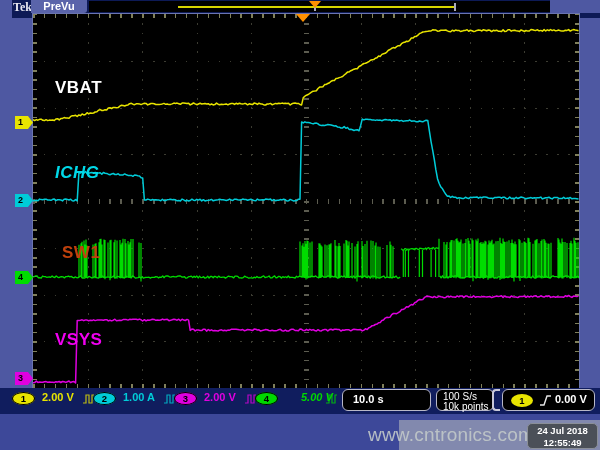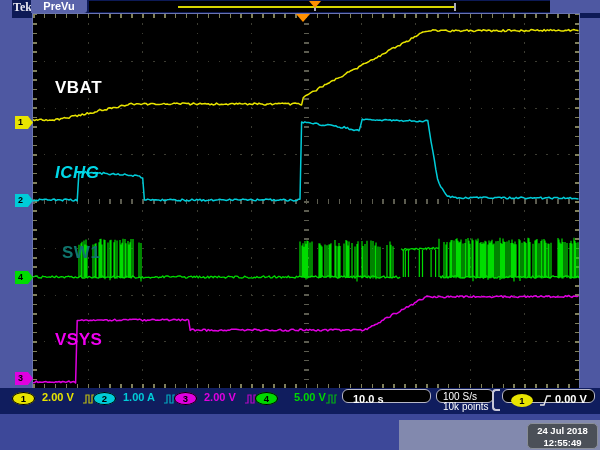--- a/index.html
+++ b/index.html
@@ -49,21 +49,21 @@
   
   .ch-marker{position:absolute;left:15px;width:18px;height:13px;color:#000;font-size:9px;font-weight:700;
     line-height:13px;text-align:left;padding-left:3px;box-sizing:border-box;
     clip-path:polygon(0 0,72% 0,100% 50%,72% 100%,0 100%);}
   
   .statusbar{position:absolute;left:0;top:388px;width:600px;height:26px;background:#101d5e;}
   .ch-badge{position:absolute;top:4px;width:23px;height:13px;border-radius:50%;
     color:#000;font-size:9.5px;font-weight:700;text-align:center;line-height:13px;box-shadow:0 0 0 1px #000 inset;}
   .ch-scale{position:absolute;top:3px;font-size:11px;font-weight:700;}
   .ch-glyph{position:absolute;top:5px;}
-  .sb-box{position:absolute;top:1px;height:14px;background:#000;border:1px solid #b8b8c8;border-radius:6px;box-sizing:border-box;}
+  .sb-box{position:absolute;top:1px;height:22px;background:#000;border:1px solid #b8b8c8;border-radius:6px;box-sizing:border-box;}
   .tb-box{left:342px;width:89px;}
   .tb-text{position:absolute;left:10px;top:3px;font-size:11px;font-weight:700;color:#fff;}
   .acq-box{left:436px;width:58px;}
   .acq-line{position:absolute;left:6px;font-size:10px;font-weight:400;color:#fff;white-space:nowrap;}
   .acq-line.l1{top:1px;} .acq-line.l2{top:11px;}
   .trig-bracket{position:absolute;left:492px;top:1px;width:8px;height:22px;border:2px solid #c8c8d8;border-right:none;
     border-radius:4px 0 0 4px;box-sizing:border-box;}
   .trig-box{left:502px;width:93px;}
   .trig-badge{position:absolute;left:8px;top:4px;width:22px;height:13px;border-radius:50%;background:#e8e400;
     color:#000;font-size:9.5px;font-weight:700;text-align:center;line-height:13px;}
@@ -117,21 +117,21 @@
     <svg id="wavesvg" width="546" height="374">
         <path d="M0.0,105.6L1.6,106.6L3.3,105.6L4.9,106.2L6.6,105.3L8.2,105.2L9.8,106.3L11.5,106.6L13.1,105.7L14.7,106.6L16.4,106.1L18.0,106.3L19.7,106.0L21.3,106.5L22.9,105.0L24.6,104.7L26.2,105.9L27.8,104.6L29.5,104.4L31.1,103.6L32.8,103.9L34.4,104.0L36.0,104.2L37.7,102.4L39.3,101.8L40.9,101.7L42.6,101.3L44.2,102.5L45.9,100.9L47.5,101.7L49.1,99.9L50.8,100.9L52.4,100.6L54.1,98.7L55.7,99.9L57.3,98.9L59.0,99.3L60.6,99.0L62.2,98.0L63.9,97.7L65.5,96.2L67.2,95.6L68.8,96.5L70.4,96.4L72.1,95.7L73.7,96.0L75.3,94.0L77.0,93.8L78.6,94.5L80.3,93.4L81.9,93.6L83.5,93.8L85.2,93.6L86.8,92.1L88.5,91.3L90.1,91.5L91.7,92.0L93.4,91.3L95.0,90.9L96.6,89.7L98.3,89.3L99.9,90.2L101.6,90.7L103.2,89.8L104.8,89.7L106.5,89.9L108.1,90.6L109.7,89.9L111.4,89.3L113.0,89.4L114.7,90.9L116.3,90.2L117.9,89.5L119.6,89.5L121.2,89.8L122.8,90.5L124.5,90.4L126.1,90.6L127.8,90.3L129.4,89.9L131.0,89.4L132.7,90.3L134.3,90.0L136.0,90.6L137.6,90.4L139.2,89.9L140.9,89.1L142.5,89.4L144.1,89.1L145.8,89.7L147.4,90.3L149.1,89.1L150.7,89.0L152.3,89.3L154.0,89.6L155.6,89.3L157.2,90.9L158.9,90.0L160.5,89.0L162.2,89.9L163.8,90.7L165.4,90.0L167.1,89.3L168.7,90.0L170.4,89.7L172.0,89.5L173.6,90.0L175.3,89.7L176.9,90.8L178.5,90.0L180.2,90.9L181.8,90.6L183.5,89.1L185.1,90.2L186.7,90.8L188.4,90.3L190.0,90.4L191.6,90.3L193.3,89.9L194.9,90.8L196.6,89.9L198.2,89.5L199.8,89.4L201.5,90.4L203.1,89.3L204.7,90.0L206.4,89.2L208.0,89.7L209.7,90.1L211.3,89.6L212.9,89.6L214.6,90.8L216.2,89.8L217.9,90.2L219.5,90.6L221.1,89.1L222.8,89.4L224.4,90.4L226.0,89.2L227.7,89.9L229.3,90.1L231.0,90.9L232.6,91.0L234.2,90.0L235.9,89.9L237.5,89.4L239.1,90.8L240.8,90.1L242.4,89.4L244.1,89.8L245.7,89.3L247.3,89.6L249.0,89.1L250.6,89.5L252.3,89.2L253.9,89.4L255.5,89.2L257.2,91.0L258.8,89.8L260.4,89.3L262.1,89.1L263.7,89.5L265.4,89.4L267.0,90.5L268.6,90.9L270.3,83.6L271.9,82.2L273.5,81.2L275.2,80.5L276.8,79.3L278.5,78.2L280.1,77.2L281.7,77.1L283.4,76.7L285.0,74.5L286.6,73.1L288.3,73.1L289.9,72.8L291.6,70.6L293.2,70.4L294.8,69.5L296.5,68.7L298.1,67.2L299.8,66.5L301.4,66.4L303.0,64.6L304.7,64.2L306.3,63.6L307.9,63.1L309.6,62.5L311.2,61.0L312.9,59.6L314.5,58.1L316.1,57.9L317.8,56.7L319.4,56.0L321.0,55.2L322.7,54.8L324.3,54.7L326.0,52.5L327.6,51.8L329.2,50.5L330.9,49.5L332.5,49.3L334.2,48.5L335.8,47.7L337.4,46.2L339.1,45.7L340.7,45.6L342.3,44.2L344.0,43.7L345.6,42.0L347.3,42.4L348.9,40.4L350.5,39.7L352.2,39.3L353.8,38.1L355.4,36.2L357.1,35.5L358.7,34.3L360.4,33.6L362.0,34.0L363.6,32.6L365.3,31.7L366.9,31.7L368.5,29.7L370.2,28.6L371.8,28.3L373.5,27.2L375.1,27.5L376.7,26.3L378.4,24.0L380.0,24.1L381.7,22.5L383.3,22.4L384.9,21.1L386.6,19.5L388.2,18.9L389.8,18.0L391.5,17.8L393.1,17.5L394.8,17.3L396.4,16.9L398.0,17.0L399.7,15.8L401.3,16.1L402.9,16.1L404.6,17.2L406.2,17.0L407.9,16.3L409.5,16.2L411.1,16.3L412.8,16.0L414.4,16.9L416.1,17.6L417.7,17.7L419.3,16.2L421.0,17.0L422.6,16.1L424.2,16.4L425.9,16.4L427.5,17.5L429.2,17.1L430.8,16.5L432.4,16.4L434.1,15.8L435.7,17.3L437.3,16.2L439.0,16.8L440.6,17.5L442.3,17.2L443.9,16.4L445.5,16.0L447.2,16.2L448.8,17.0L450.4,15.7L452.1,16.2L453.7,16.8L455.4,16.0L457.0,16.3L458.6,17.6L460.3,16.3L461.9,16.8L463.6,16.2L465.2,17.2L466.8,17.2L468.5,17.5L470.1,15.9L471.7,17.4L473.4,17.2L475.0,15.8L476.7,15.7L478.3,17.2L479.9,16.4L481.6,16.2L483.2,16.7L484.8,16.9L486.5,17.5L488.1,15.9L489.8,16.7L491.4,17.5L493.0,16.5L494.7,17.1L496.3,17.0L498.0,15.5L499.6,15.7L501.2,16.2L502.9,16.4L504.5,15.8L506.1,16.9L507.8,16.4L509.4,17.2L511.1,15.6L512.7,17.0L514.3,15.8L516.0,16.7L517.6,15.5L519.2,16.6L520.9,15.9L522.5,16.8L524.2,16.5L525.8,16.1L527.4,16.7L529.1,17.1L530.7,17.1L532.3,16.2L534.0,16.4L535.6,15.6L537.3,17.1L538.9,16.1L540.5,15.6L542.2,16.0L543.8,16.2L545.5,16.7" fill="none" stroke="#e8e400" stroke-width="1.5" stroke-linejoin="round"></path>
         <path d="M0.0,186.9L1.6,186.6L3.3,186.2L4.9,186.8L6.6,185.1L8.2,185.6L9.8,185.7L11.5,185.3L13.1,185.2L14.7,186.0L16.4,185.9L18.0,186.3L19.7,185.3L21.3,185.1L22.9,186.6L24.6,185.8L26.2,185.7L27.8,185.9L29.5,186.9L31.1,185.3L32.8,185.1L34.4,185.4L36.0,186.0L37.7,185.3L39.3,186.8L40.9,186.9L42.6,185.6L44.2,186.9L45.9,158.9L47.5,159.0L49.1,158.2L50.8,159.2L52.4,157.5L54.1,159.5L55.7,159.2L57.3,158.8L59.0,158.5L60.6,159.3L62.2,158.5L63.9,159.3L65.5,159.1L67.2,158.7L68.8,160.3L70.4,158.5L72.1,159.3L73.7,159.4L75.3,160.2L77.0,160.7L78.6,160.0L80.3,159.5L81.9,160.5L83.5,160.6L85.2,159.7L86.8,161.1L88.5,161.0L90.1,160.9L91.7,159.9L93.4,160.8L95.0,161.4L96.6,161.4L98.3,161.4L99.9,162.3L101.6,161.0L103.2,161.3L104.8,161.7L106.5,161.9L108.1,163.7L109.7,164.0L111.4,186.0L113.0,186.0L114.7,185.1L116.3,185.6L117.9,186.2L119.6,185.5L121.2,186.1L122.8,185.7L124.5,186.1L126.1,186.1L127.8,186.7L129.4,185.2L131.0,186.6L132.7,186.6L134.3,185.7L136.0,185.6L137.6,185.3L139.2,185.7L140.9,185.6L142.5,185.9L144.1,186.8L145.8,186.6L147.4,187.0L149.1,185.1L150.7,185.9L152.3,187.0L154.0,186.3L155.6,187.0L157.2,186.5L158.9,185.2L160.5,186.2L162.2,186.4L163.8,185.3L165.4,186.1L167.1,185.3L168.7,186.9L170.4,185.7L172.0,186.9L173.6,186.5L175.3,186.3L176.9,186.0L178.5,185.4L180.2,186.8L181.8,186.2L183.5,185.9L185.1,185.7L186.7,185.3L188.4,185.7L190.0,185.7L191.6,186.1L193.3,186.4L194.9,186.1L196.6,185.1L198.2,186.1L199.8,186.5L201.5,185.2L203.1,185.2L204.7,185.8L206.4,186.1L208.0,185.9L209.7,185.1L211.3,185.4L212.9,185.5L214.6,186.3L216.2,185.7L217.9,185.3L219.5,186.0L221.1,186.5L222.8,186.7L224.4,185.0L226.0,186.1L227.7,186.1L229.3,185.8L231.0,186.1L232.6,185.0L234.2,185.2L235.9,185.4L237.5,185.1L239.1,186.7L240.8,185.5L242.4,186.7L244.1,186.2L245.7,186.3L247.3,185.6L249.0,185.9L250.6,185.2L252.3,185.8L253.9,186.9L255.5,186.8L257.2,185.4L258.8,186.1L260.4,186.9L262.1,186.7L263.7,186.6L265.4,185.2L267.0,185.2L268.6,107.9L270.3,108.9L271.9,107.8L273.5,108.6L275.2,108.5L276.8,108.8L278.5,109.4L280.1,109.9L281.7,109.2L283.4,109.1L285.0,109.8L286.6,111.1L288.3,111.4L289.9,111.3L291.6,111.4L293.2,111.1L294.8,110.5L296.5,110.7L298.1,111.0L299.8,111.5L301.4,112.0L303.0,111.8L304.7,113.1L306.3,113.2L307.9,114.0L309.6,113.9L311.2,112.6L312.9,114.3L314.5,113.4L316.1,115.4L317.8,115.3L319.4,115.8L321.0,116.5L322.7,115.9L324.3,115.7L326.0,116.8L327.6,111.7L329.2,105.1L330.9,105.9L332.5,105.3L334.2,105.2L335.8,105.5L337.4,105.6L339.1,105.9L340.7,105.9L342.3,106.4L344.0,105.9L345.6,106.2L347.3,106.1L348.9,106.7L350.5,106.0L352.2,105.5L353.8,105.8L355.4,105.9L357.1,105.7L358.7,106.9L360.4,106.0L362.0,106.4L363.6,106.1L365.3,106.5L366.9,106.9L368.5,106.4L370.2,107.4L371.8,106.9L373.5,106.7L375.1,106.8L376.7,106.0L378.4,107.2L380.0,106.9L381.7,107.1L383.3,107.8L384.9,107.8L386.6,107.0L388.2,107.4L389.8,107.8L391.5,106.9L393.1,106.2L394.8,106.6L396.4,117.1L398.0,127.3L399.7,136.4L401.3,145.5L402.9,155.9L404.6,165.0L406.2,169.5L407.9,173.1L409.5,174.8L411.1,177.7L412.8,180.3L414.4,182.2L416.1,182.1L417.7,183.5L419.3,182.3L421.0,183.3L422.6,183.2L424.2,184.4L425.9,183.8L427.5,184.0L429.2,184.4L430.8,184.5L432.4,183.3L434.1,184.0L435.7,184.6L437.3,183.2L439.0,183.6L440.6,183.2L442.3,183.2L443.9,182.9L445.5,184.2L447.2,183.2L448.8,183.7L450.4,183.0L452.1,182.9L453.7,183.2L455.4,184.0L457.0,184.2L458.6,184.2L460.3,184.4L461.9,183.4L463.6,183.4L465.2,183.2L466.8,183.2L468.5,184.2L470.1,183.2L471.7,183.3L473.4,184.7L475.0,184.8L476.7,183.0L478.3,184.5L479.9,184.3L481.6,184.5L483.2,183.3L484.8,184.5L486.5,183.7L488.1,183.0L489.8,183.4L491.4,184.1L493.0,184.8L494.7,184.2L496.3,183.9L498.0,183.6L499.6,184.2L501.2,183.8L502.9,184.1L504.5,183.7L506.1,183.7L507.8,183.1L509.4,184.9L511.1,184.2L512.7,183.7L514.3,183.8L516.0,183.2L517.6,184.3L519.2,184.9L520.9,183.5L522.5,183.4L524.2,183.4L525.8,184.4L527.4,184.4L529.1,184.6L530.7,183.2L532.3,184.6L534.0,184.1L535.6,184.3L537.3,183.5L538.9,184.8L540.5,184.5L542.2,184.6L543.8,184.8L545.5,185.0" fill="none" stroke="#00ccd8" stroke-width="1.5" stroke-linejoin="round"></path>
         <path d="M0.0,262.9L1.4,262.5L2.7,261.8L4.1,262.0L5.5,263.9L6.8,263.6L8.2,264.1L9.6,262.0L10.9,262.7L12.3,262.6L13.6,263.3L15.0,263.1L16.4,262.9L17.7,263.4L19.1,262.0L20.5,263.2L21.8,263.5L23.2,261.9L24.6,263.1L25.9,263.7L27.3,262.9L28.7,262.6L30.0,262.8L31.4,263.9L32.8,262.6L34.1,262.7L35.5,262.1L36.9,262.9L38.2,262.4L39.6,263.4L40.9,263.9L42.3,262.8L43.7,263.7L45.0,263.8L46.4,262.7L47.8,261.9L49.1,264.0L50.5,263.9L51.9,264.1L53.2,263.0L54.6,263.9L56.0,262.4L57.3,263.0L58.7,263.9L60.1,263.5L61.4,262.7L62.8,263.3L64.2,263.9L65.5,264.0L66.9,262.8L68.3,263.2L69.6,262.0L71.0,263.7L72.3,263.3L73.7,263.1L75.1,263.1L76.4,263.2L77.8,263.8L79.2,263.0L80.5,261.9L81.9,264.1L83.3,263.2L84.6,262.4L86.0,262.6L87.4,263.6L88.7,263.2L90.1,263.4L91.5,264.0L92.8,262.2L94.2,262.9L95.6,263.2L96.9,263.1L98.3,263.7L99.6,261.9L101.0,262.7L102.4,264.1L103.7,263.9L105.1,263.7L106.5,263.0L107.8,264.1L109.2,262.7L110.6,264.2L111.9,263.5L113.3,263.4L114.7,263.3L116.0,263.2L117.4,264.1L118.8,263.3L120.1,263.4L121.5,263.4L122.8,262.6L124.2,262.8L125.6,263.9L126.9,263.0L128.3,263.4L129.7,261.9L131.0,263.7L132.4,262.1L133.8,262.0L135.1,262.0L136.5,262.9L137.9,263.1L139.2,262.6L140.6,262.5L142.0,262.9L143.3,262.8L144.7,262.1L146.1,262.0L147.4,261.9L148.8,263.0L150.2,263.2L151.5,262.7L152.9,264.2L154.2,263.8L155.6,262.7L157.0,262.7L158.3,262.1L159.7,263.6L161.1,262.3L162.4,263.4L163.8,262.0L165.2,264.0L166.5,262.1L167.9,263.6L169.3,263.3L170.6,262.7L172.0,264.2L173.4,263.6L174.7,262.2L176.1,264.1L177.4,262.5L178.8,262.4L180.2,263.8L181.5,262.3L182.9,262.7L184.3,263.7L185.6,262.1L187.0,263.1L188.4,263.4L189.7,263.2L191.1,263.1L192.5,264.1L193.8,263.3L195.2,262.2L196.6,262.5L197.9,262.7L199.3,262.9L200.7,263.9L202.0,262.1L203.4,262.1L204.8,262.4L206.1,263.9L207.5,263.9L208.8,264.0L210.2,263.6L211.6,262.2L212.9,262.8L214.3,263.3L215.7,264.2L217.0,263.8L218.4,263.8L219.8,264.1L221.1,263.2L222.5,263.9L223.9,262.5L225.2,263.6L226.6,263.3L228.0,263.6L229.3,262.5L230.7,261.8L232.1,263.6L233.4,263.2L234.8,262.8L236.1,262.0L237.5,263.8L238.9,263.9L240.2,262.8L241.6,261.9L243.0,263.8L244.3,263.5L245.7,262.3L247.1,262.7L248.4,264.0L249.8,262.6L251.2,263.5L252.5,262.8L253.9,263.6L255.3,262.0L256.6,263.5L258.0,263.3L259.4,263.4L260.7,263.6L262.1,264.0L263.4,262.3L264.8,263.2L266.2,262.2L267.5,262.6L268.9,262.4L270.3,261.9L271.6,262.9L273.0,263.5L274.4,264.0L275.7,262.9L277.1,262.8L278.5,262.1L279.8,262.3L281.2,262.8L282.6,261.9L283.9,263.0L285.3,263.8L286.6,262.5L288.0,262.2L289.4,261.8L290.7,263.1L292.1,263.2L293.5,263.0L294.8,262.0L296.2,261.9L297.6,262.5L298.9,262.1L300.3,263.0L301.7,262.4L303.0,262.8L304.4,264.1L305.8,263.8L307.1,263.2L308.5,262.1L309.9,263.0L311.2,262.0L312.6,263.6L313.9,262.6L315.3,263.2L316.7,263.3L318.0,262.4L319.4,263.7L320.8,262.0L322.1,263.9L323.5,262.4L324.9,261.9L326.2,262.7L327.6,262.2L329.0,263.8L330.3,262.6L331.7,261.8L333.1,263.2L334.4,263.7L335.8,262.0L337.2,264.2L338.5,262.3L339.9,261.9L341.3,262.6L342.6,262.4L344.0,263.5L345.3,263.9L346.7,264.0L348.1,263.4L349.4,262.6L350.8,262.0L352.2,263.9L353.5,263.2L354.9,263.1L356.3,263.7L357.6,263.4L359.0,264.0L360.4,262.8L361.7,263.3L363.1,262.0L364.5,264.0L365.8,264.0L367.2,263.1M378.1,263.5M383.6,263.1M404.0,262.3M406.8,261.9L408.1,263.9L409.5,261.8L410.9,263.9L412.2,263.7L413.6,262.4L415.0,264.0L416.3,262.3L417.7,263.0L419.1,262.0L420.4,262.6L421.8,261.9L423.1,262.0L424.5,261.9L425.9,262.7L427.2,263.9L428.6,263.8L430.0,263.5L431.3,264.0L432.7,262.7L434.1,262.7L435.4,262.7L436.8,262.8L438.2,263.0L439.5,262.5L440.9,262.1L442.3,263.5L443.6,263.7L445.0,263.1L446.4,263.5L447.7,263.7L449.1,261.9L450.4,264.2L451.8,262.9L453.2,261.8L454.5,262.8L455.9,263.8L457.3,262.4L458.6,262.5L460.0,262.7L461.4,264.2L462.7,263.6L464.1,264.0L465.5,262.6L466.8,262.7L468.2,264.2L469.6,263.4L470.9,263.8L472.3,263.4L473.7,262.7L475.0,263.6L476.4,262.2L477.8,262.2L479.1,263.1L480.5,263.5L481.8,261.9L483.2,263.2L484.6,262.8L485.9,262.5L487.3,262.5L488.7,263.4L490.0,262.7L491.4,262.6L492.8,263.8L494.1,263.7L495.5,262.1L496.9,263.4L498.2,264.0L499.6,261.9L501.0,263.7L502.3,264.0L503.7,263.2L505.1,262.1L506.4,261.9L507.8,263.0L509.1,262.2L510.5,263.6L511.9,262.5L513.2,262.2L514.6,263.4L516.0,263.4L517.3,264.1L518.7,262.4L520.1,261.9L521.4,262.7L522.8,262.7L524.2,262.7L525.5,263.7L526.9,262.8L528.3,262.5L529.6,262.4L531.0,262.9L532.4,261.9L533.7,262.0L535.1,262.1L536.4,263.2L537.8,264.1L539.2,263.1L540.5,263.7L541.9,262.8L543.3,263.5L544.6,262.2L546.0,264.0" fill="none" stroke="#00dc00" stroke-width="1.3" stroke-linejoin="round"></path>
         <path d="M46,263.2L46,230.8M48,263.0L48,229.3M49,264.1L49,227.8M51,263.7L51,226.5M52,263.3L52,230.4M53,263.8L53,225.4M54,263.7L54,231.5M60,264.2L60,230.5M62,264.3L62,229.7M63,263.3L63,229.3M66,263.9L66,228.3M67,264.2L67,225.0M68,263.5L68,224.7M69,264.0L69,230.4M71,263.9L71,225.6M72,265.2L72,225.9M75,263.1L75,228.4M77,266.2L77,226.3M78,264.1L78,225.7M81,263.2L81,228.2M82,264.2L82,225.7M84,264.7L84,226.4M87,264.0L87,226.1M88,264.2L88,230.6M89,263.3L89,228.8M90,264.5L90,224.7M92,263.8L92,224.9M93,264.0L93,229.3M95,263.1L95,226.9M96,263.9L96,230.4M97,263.7L97,228.2M98,264.4L98,224.9M100,263.3L100,225.1M106,264.0L106,228.6M108,267.4L108,229.0M267,263.1L267,227.6M269,263.9L269,231.4M270,263.2L270,229.3M271,264.1L271,232.8M272,263.8L272,227.1M273,265.6L273,229.8M274,263.2L274,226.6M275,263.7L275,227.0M277,263.8L277,228.5M279,263.6L279,227.6M286,264.2L286,229.3M287,264.0L287,229.6M288,264.0L288,231.3M289,263.1L289,232.4M292,263.6L292,230.4M294,263.1L294,231.3M296,263.2L296,230.6M297,264.3L297,230.2M298,263.8L298,229.2M302,263.4L302,226.0M303,263.2L303,231.7M305,264.1L305,232.2M306,263.9L306,229.1M307,263.2L307,232.0M311,263.1L311,229.4M313,263.2L313,225.9M314,264.0L314,226.7M315,263.4L315,231.6M316,263.9L316,227.6M319,263.1L319,228.9M322,264.4L322,232.6M324,267.4L324,230.1M325,263.2L325,227.3M329,263.8L329,226.9M330,263.5L330,231.9M332,263.1L332,230.1M334,264.0L334,226.8M338,263.6L338,226.5M340,264.5L340,227.1M342,263.6L342,231.5M343,265.3L343,228.5M345,264.1L345,232.6M347,264.2L347,232.8M354,263.2L354,231.1M357,263.9L357,227.5M358,264.0L358,230.7M360,263.3L360,232.2M406,263.0L406,224.7M411,263.8L411,228.0M413,264.2L413,230.4M414,263.3L414,228.0M417,263.8L417,228.3M418,264.0L418,226.3M419,263.3L419,226.1M421,263.9L421,226.4M423,264.3L423,225.0M424,263.3L424,224.3M425,263.3L425,226.8M426,263.7L426,228.6M427,263.7L427,227.8M428,264.3L428,225.4M430,264.7L430,229.6M432,263.8L432,229.0M433,263.2L433,224.9M435,263.3L435,223.9M436,263.6L436,226.8M437,264.1L437,229.8M439,263.5L439,224.6M440,267.3L440,226.3M443,264.4L443,225.6M444,263.1L444,227.3M445,263.3L445,224.5M447,263.2L447,229.1M448,263.7L448,228.0M449,263.4L449,229.9M450,264.2L450,228.2M451,263.2L451,229.4M452,263.9L452,226.7M453,263.9L453,227.4M455,265.7L455,230.4M456,263.9L456,226.5M457,264.3L457,228.7M458,264.3L458,227.2M459,263.4L459,225.7M460,263.2L460,230.4M461,264.2L461,229.6M463,263.0L463,227.2M465,263.6L465,227.1M467,266.1L467,223.7M468,263.2L468,228.9M469,264.5L469,229.9M470,263.8L470,224.6M471,264.4L471,227.4M472,264.0L472,227.9M474,264.1L474,227.4M476,263.9L476,226.3M478,263.5L478,228.9M479,263.9L479,225.5M480,263.7L480,229.1M481,267.6L481,230.2M482,263.1L482,227.4M483,263.1L483,230.3M486,264.3L486,225.0M487,267.0L487,226.3M489,264.0L489,228.8M491,264.3L491,227.6M492,263.7L492,227.8M493,263.2L493,228.9M495,263.5L495,223.8M496,264.1L496,224.3M497,264.0L497,228.0M500,263.5L500,229.8M502,264.5L502,226.5M503,264.4L503,225.7M504,264.0L504,224.9M506,263.9L506,229.2M508,264.3L508,227.1M509,264.4L509,225.6M511,264.1L511,225.0M512,263.7L512,226.5M513,264.0L513,228.7M515,263.2L515,229.4M516,264.4L516,229.7M518,263.5L518,228.8M525,263.2L525,224.0M526,264.2L526,225.4M527,263.1L527,228.4M528,263.6L528,229.7M529,264.4L529,224.4M530,264.4L530,227.9M532,263.1L532,228.0M534,263.9L534,228.9M537,264.5L537,229.1M538,264.0L538,226.8M539,263.6L539,229.4M541,264.3L541,223.7M542,264.6L542,226.7M543,264.1L543,228.7M545,263.5L545,228.2M368.0,234.8L368.8,235.2L369.6,236.1L370.5,235.9L371.3,235.4L372.1,234.7L372.9,234.6L373.7,236.3L374.6,235.0L375.4,235.1L376.2,235.9L377.0,234.9L377.8,235.0L378.7,234.6L379.5,234.7L380.3,235.3L381.1,234.7L381.9,235.8L382.7,234.3L383.6,234.4L384.4,234.9L385.2,235.5L386.0,235.3L386.8,234.2L387.7,234.4L388.5,234.4L389.3,234.9L390.1,234.6L390.9,235.3L391.8,234.6L392.6,234.0L393.4,235.7L394.2,234.1L395.0,233.9L395.8,233.6L396.7,235.3L397.5,234.6L398.3,234.2L399.1,235.2L399.9,233.4L400.8,233.8L401.6,235.2L402.4,234.9L403.2,233.7L404.0,234.0L404.9,234.2L405.7,233.8M389.5,263.0L389.5,235.9M402.6,263.0L402.6,235.9M386.3,263.0L386.3,235.9M375.5,263.0L375.5,235.9M370.3,263.0L370.3,235.9M398.1,263.0L398.1,235.9M372.3,263.0L372.3,235.9M370.3,263.0L370.3,235.9" fill="none" stroke="#00dc00" stroke-width="1.2" stroke-linejoin="round"></path>
         <path d="M0.0,368.7L1.6,368.6L3.3,367.1L4.9,368.4L6.6,368.0L8.2,368.2L9.8,368.3L11.5,367.7L13.1,367.6L14.7,368.2L16.4,367.9L18.0,368.3L19.7,368.2L21.3,368.4L22.9,367.7L24.6,368.0L26.2,367.5L27.8,368.5L29.5,367.4L31.1,367.8L32.8,368.4L34.4,367.7L36.0,367.0L37.7,368.6L39.3,367.7L40.9,367.5L42.6,369.0L44.2,306.5L45.9,306.5L47.5,306.3L49.1,305.8L50.8,306.7L52.4,305.9L54.1,306.1L55.7,306.7L57.3,306.3L59.0,306.6L60.6,305.8L62.2,306.6L63.9,306.1L65.5,306.1L67.2,306.0L68.8,306.1L70.4,306.3L72.1,305.8L73.7,305.7L75.3,306.9L77.0,306.2L78.6,306.9L80.3,306.2L81.9,305.2L83.5,306.7L85.2,306.4L86.8,306.2L88.5,306.4L90.1,305.6L91.7,305.5L93.4,305.6L95.0,306.1L96.6,305.3L98.3,305.5L99.9,305.2L101.6,305.3L103.2,305.3L104.8,305.8L106.5,305.1L108.1,305.8L109.7,307.0L111.4,305.7L113.0,306.9L114.7,306.0L116.3,306.2L117.9,305.8L119.6,305.2L121.2,305.4L122.8,306.3L124.5,305.9L126.1,306.3L127.8,306.1L129.4,305.1L131.0,305.8L132.7,305.4L134.3,305.3L136.0,306.7L137.6,306.3L139.2,305.8L140.9,305.2L142.5,305.6L144.1,306.2L145.8,305.2L147.4,306.7L149.1,305.2L150.7,306.1L152.3,306.5L154.0,305.4L155.6,306.1L157.2,316.4L158.9,315.1L160.5,315.2L162.2,316.9L163.8,315.9L165.4,316.1L167.1,316.5L168.7,316.6L170.4,315.2L172.0,315.3L173.6,317.1L175.3,315.5L176.9,316.7L178.5,315.8L180.2,316.8L181.8,316.6L183.5,316.8L185.1,317.0L186.7,316.2L188.4,315.8L190.0,316.7L191.6,316.3L193.3,316.8L194.9,316.1L196.6,316.2L198.2,315.3L199.8,315.2L201.5,315.2L203.1,315.2L204.7,315.5L206.4,315.8L208.0,316.0L209.7,315.5L211.3,316.7L212.9,316.2L214.6,315.5L216.2,315.7L217.9,316.0L219.5,316.6L221.1,315.1L222.8,315.3L224.4,316.0L226.0,315.8L227.7,317.1L229.3,316.4L231.0,316.1L232.6,315.5L234.2,315.7L235.9,316.5L237.5,316.7L239.1,316.2L240.8,316.8L242.4,316.7L244.1,316.4L245.7,315.8L247.3,315.3L249.0,316.7L250.6,317.1L252.3,316.1L253.9,317.0L255.5,317.1L257.2,315.8L258.8,315.3L260.4,315.3L262.1,316.5L263.7,316.6L265.4,316.8L267.0,315.1L268.6,315.3L270.3,316.6L271.9,316.6L273.5,315.3L275.2,316.4L276.8,315.3L278.5,316.2L280.1,315.6L281.7,316.5L283.4,317.0L285.0,315.7L286.6,316.7L288.3,316.9L289.9,315.9L291.6,315.6L293.2,315.6L294.8,316.9L296.5,315.6L298.1,315.3L299.8,316.0L301.4,315.3L303.0,315.2L304.7,315.6L306.3,315.4L307.9,317.1L309.6,316.0L311.2,316.2L312.9,315.7L314.5,315.8L316.1,315.8L317.8,316.8L319.4,315.8L321.0,315.3L322.7,315.4L324.3,315.8L326.0,315.7L327.6,315.6L329.2,316.9L330.9,316.1L332.5,314.8L334.2,315.6L335.8,313.7L337.4,313.1L339.1,311.7L340.7,311.5L342.3,310.5L344.0,310.1L345.6,308.7L347.3,308.5L348.9,306.4L350.5,306.0L352.2,304.1L353.8,303.3L355.4,303.6L357.1,303.1L358.7,300.6L360.4,299.5L362.0,299.6L363.6,299.7L365.3,298.7L366.9,297.7L368.5,295.6L370.2,295.4L371.8,294.6L373.5,292.8L375.1,293.1L376.7,291.7L378.4,290.5L380.0,290.9L381.7,288.7L383.3,288.0L384.9,286.4L386.6,285.5L388.2,285.7L389.8,285.4L391.5,283.4L393.1,282.6L394.8,282.2L396.4,282.5L398.0,283.0L399.7,283.6L401.3,282.4L402.9,283.4L404.6,283.2L406.2,282.2L407.9,282.7L409.5,283.1L411.1,283.7L412.8,283.4L414.4,282.2L416.1,283.1L417.7,282.2L419.3,282.9L421.0,282.9L422.6,283.3L424.2,281.9L425.9,282.9L427.5,281.9L429.2,281.9L430.8,283.4L432.4,282.1L434.1,282.0L435.7,283.1L437.3,283.0L439.0,283.2L440.6,281.8L442.3,283.3L443.9,282.7L445.5,282.7L447.2,283.1L448.8,282.8L450.4,282.4L452.1,282.8L453.7,283.0L455.4,282.7L457.0,282.6L458.6,283.6L460.3,283.0L461.9,282.6L463.6,282.0L465.2,282.4L466.8,282.3L468.5,281.7L470.1,283.5L471.7,282.0L473.4,283.0L475.0,282.9L476.7,283.6L478.3,282.0L479.9,282.7L481.6,282.9L483.2,283.1L484.8,283.6L486.5,282.5L488.1,282.4L489.8,282.5L491.4,282.1L493.0,283.3L494.7,282.1L496.3,283.1L498.0,282.1L499.6,282.9L501.2,281.9L502.9,281.8L504.5,283.0L506.1,282.8L507.8,281.8L509.4,282.5L511.1,283.1L512.7,282.1L514.3,282.5L516.0,281.8L517.6,283.4L519.2,282.9L520.9,282.6L522.5,283.3L524.2,282.8L525.8,282.9L527.4,283.0L529.1,283.1L530.7,283.3L532.3,281.7L534.0,282.5L535.6,281.5L537.3,282.6L538.9,283.4L540.5,282.1L542.2,282.2L543.8,282.6L545.5,282.1" fill="none" stroke="#e000e0" stroke-width="1.5" stroke-linejoin="round"></path>
       </svg>
     <div class="trig-pos"></div>
     <div class="wave-label" style="left: 22px; top: 64px; color: #ffffff;">VBAT</div>
     <div class="wave-label" style="left: 22px; top: 149px; color: rgb(0, 216, 232); font-style: italic;">ICHG</div>
-    <div class="wave-label" style="left: 29px; top: 229px; color: #0f766e;">SW1</div>
+    <div class="wave-label" style="left: 29px; top: 229px; color: #c2410c;">SW1</div>
     <div class="wave-label" style="left: 22px; top: 316px; color: rgb(240, 0, 240);">VSYS</div>
   </div>
 
   <div class="statusbar">
     <div class="ch-badge" style="left: 12px; background: rgb(232, 228, 0);">1</div>
     <div class="ch-scale" style="left: 42px; color: rgb(232, 228, 0);">2.00 V</div>
     <svg class="ch-glyph" style="left: 82px; opacity: 0.8;" width="13" height="12">
         <path class="glyphpath" d="M1,10 H4 V2 H7 V10 H10 V2 H12" fill="none" stroke-width="1.2" stroke="#e8e400"></path>
       </svg>
 
@@ -141,21 +141,21 @@
         <path class="glyphpath" d="M1,10 H4 V2 H7 V10 H10 V2 H12" fill="none" stroke-width="1.2" stroke="#00ccd8"></path>
       </svg>
 
     <div class="ch-badge" style="left: 174px; background: rgb(224, 0, 224);">3</div>
     <div class="ch-scale" style="left: 204px; color: rgb(224, 0, 224);">2.00 V</div>
     <svg class="ch-glyph" style="left: 244px; opacity: 0.8;" width="13" height="12">
         <path class="glyphpath" d="M1,10 H4 V2 H7 V10 H10 V2 H12" fill="none" stroke-width="1.2" stroke="#e000e0"></path>
       </svg>
 
     <div class="ch-badge" style="left: 255px; background: rgb(0, 216, 0);">4</div>
-    <div class="ch-scale" style="left: 294px; color: rgb(0, 216, 0);">5.00 V</div>
+    <div class="ch-scale" style="left: 301px; color: rgb(0, 216, 0); font-style: italic;">5.00 V</div>
     <svg class="ch-glyph" style="left: 325px; opacity: 0.8;" width="13" height="12">
         <path class="glyphpath" d="M1,10 H4 V2 H7 V10 H10 V2 H12" fill="none" stroke-width="1.2" stroke="#00d800"></path>
       </svg>
 
     <div class="sb-box tb-box">
       <span class="tb-text">10.0 s</span>
     </div>
     <div class="sb-box acq-box">
       <span class="acq-line l1">100 S/s</span>
       <span class="acq-line l2">10k points</span>
@@ -165,20 +165,21 @@
       <span class="trig-badge">1</span>
       <svg class="trig-slope" width="14" height="13">
         <path d="M1,11 H5 L8,2 H12" fill="none" stroke="#e8e8e8" stroke-width="1.4"></path>
       </svg>
       <span class="trig-level">0.00 V</span>
     </div>
   </div>
 
   <div class="bottom-strip"></div>
   <div class="bottom-panel"></div>
+  <div class="watermark">www.cntronics.com</div>
   <div class="clock-box">
     <div style="margin-top:1px;">24 Jul 2018</div>
     <div>12:55:49</div>
   </div>
 
 <div class="ch-marker" style="background: rgb(232, 228, 0); top: 116px;">1</div>
     <div class="ch-marker" style="background: rgb(0, 204, 216); top: 194px;">2</div>
     <div class="ch-marker" style="background: rgb(0, 220, 0); top: 271px;">4</div>
     <div class="ch-marker" style="background: rgb(224, 0, 224); top: 372px;">3</div>
   </div>

